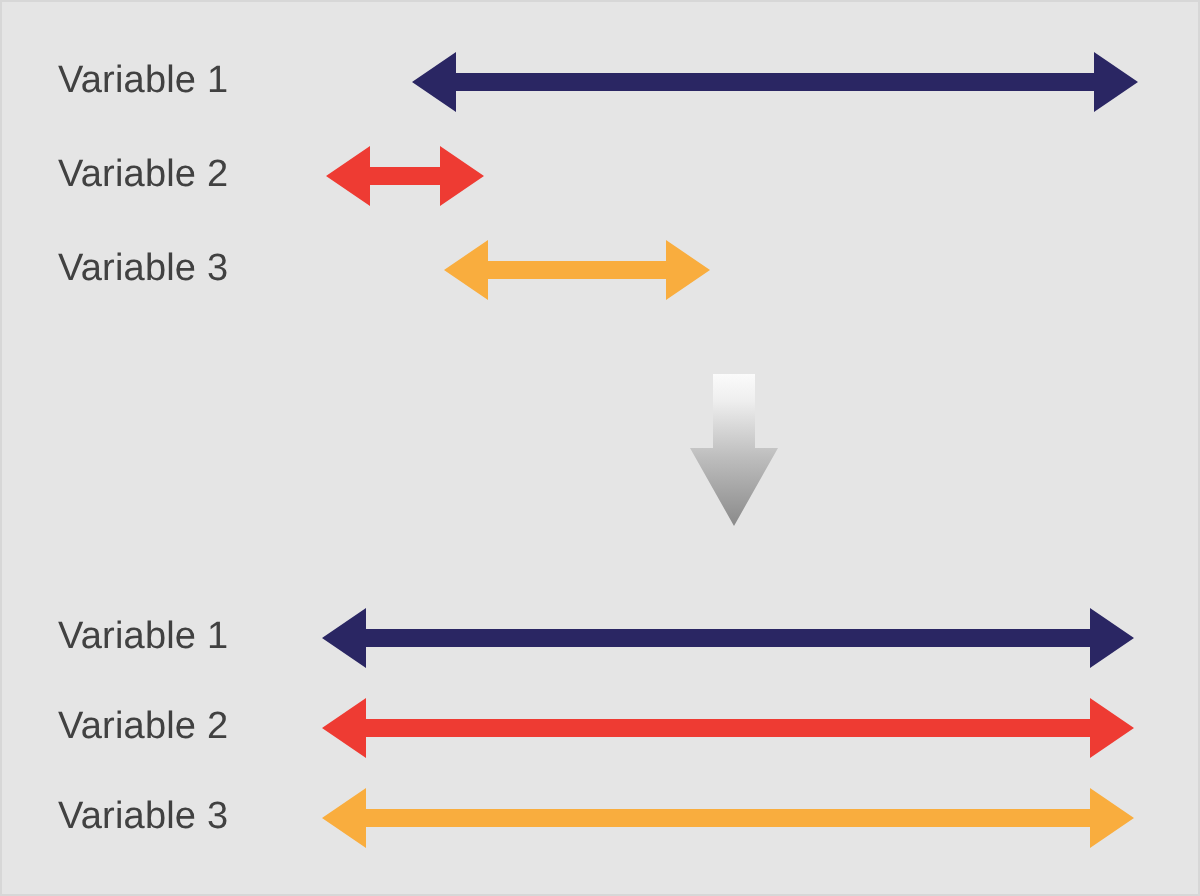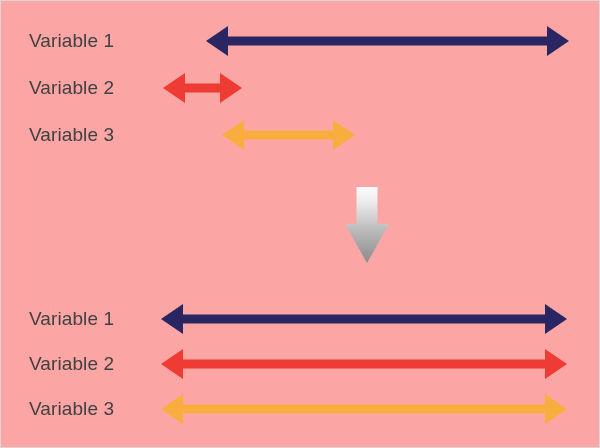--- a/index.html
+++ b/index.html
@@ -9,21 +9,21 @@
     background: #ffffff;
   }
   body {
     font-family: "Liberation Sans", sans-serif;
   }
 
   #canvas {
     position: relative;
     width: 600px;
     height: 448px;
-    background: #fca5a5;
+    background: #e5e5e5;
     box-sizing: border-box;
     border: 1px solid #d7d7d7;
     overflow: hidden;
   }
 
   .diagram-svg {
     position: absolute;
     left: 0;
     top: 0;
     width: 600px;

